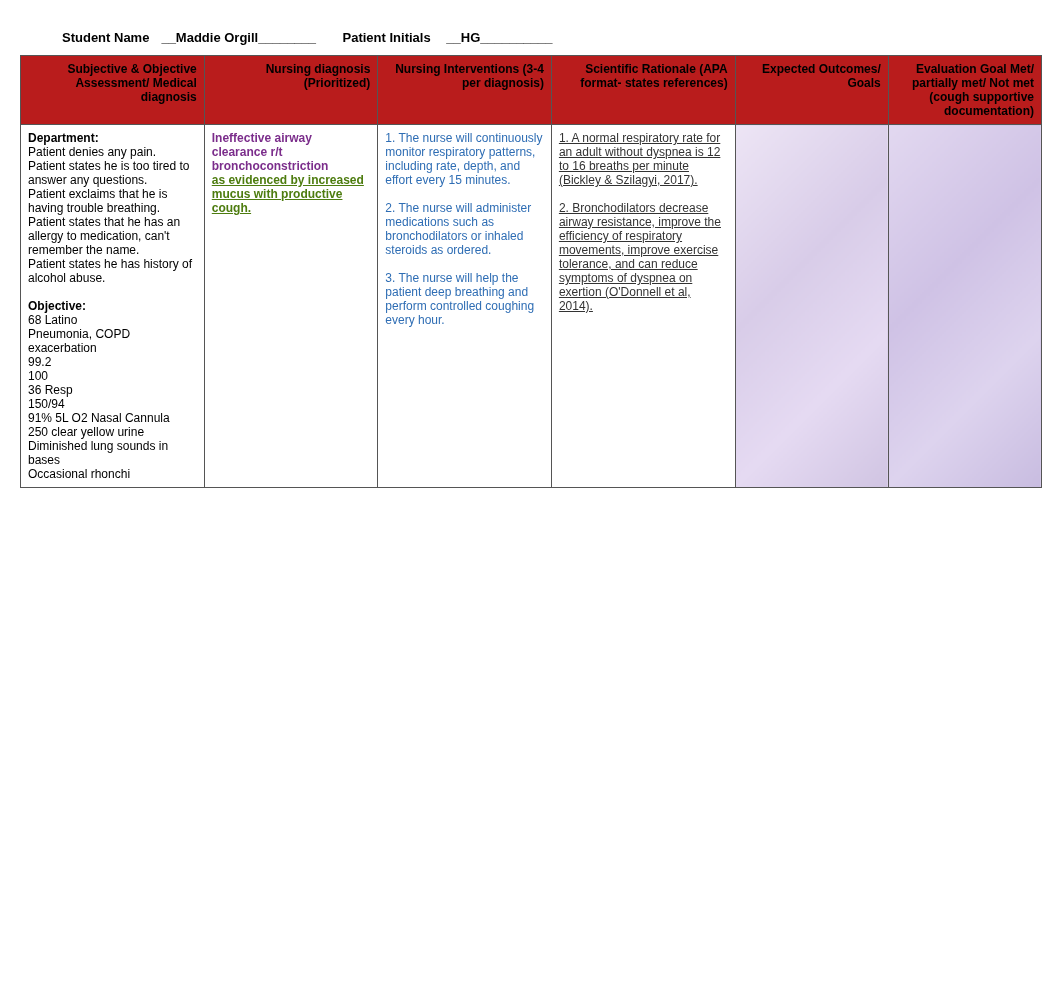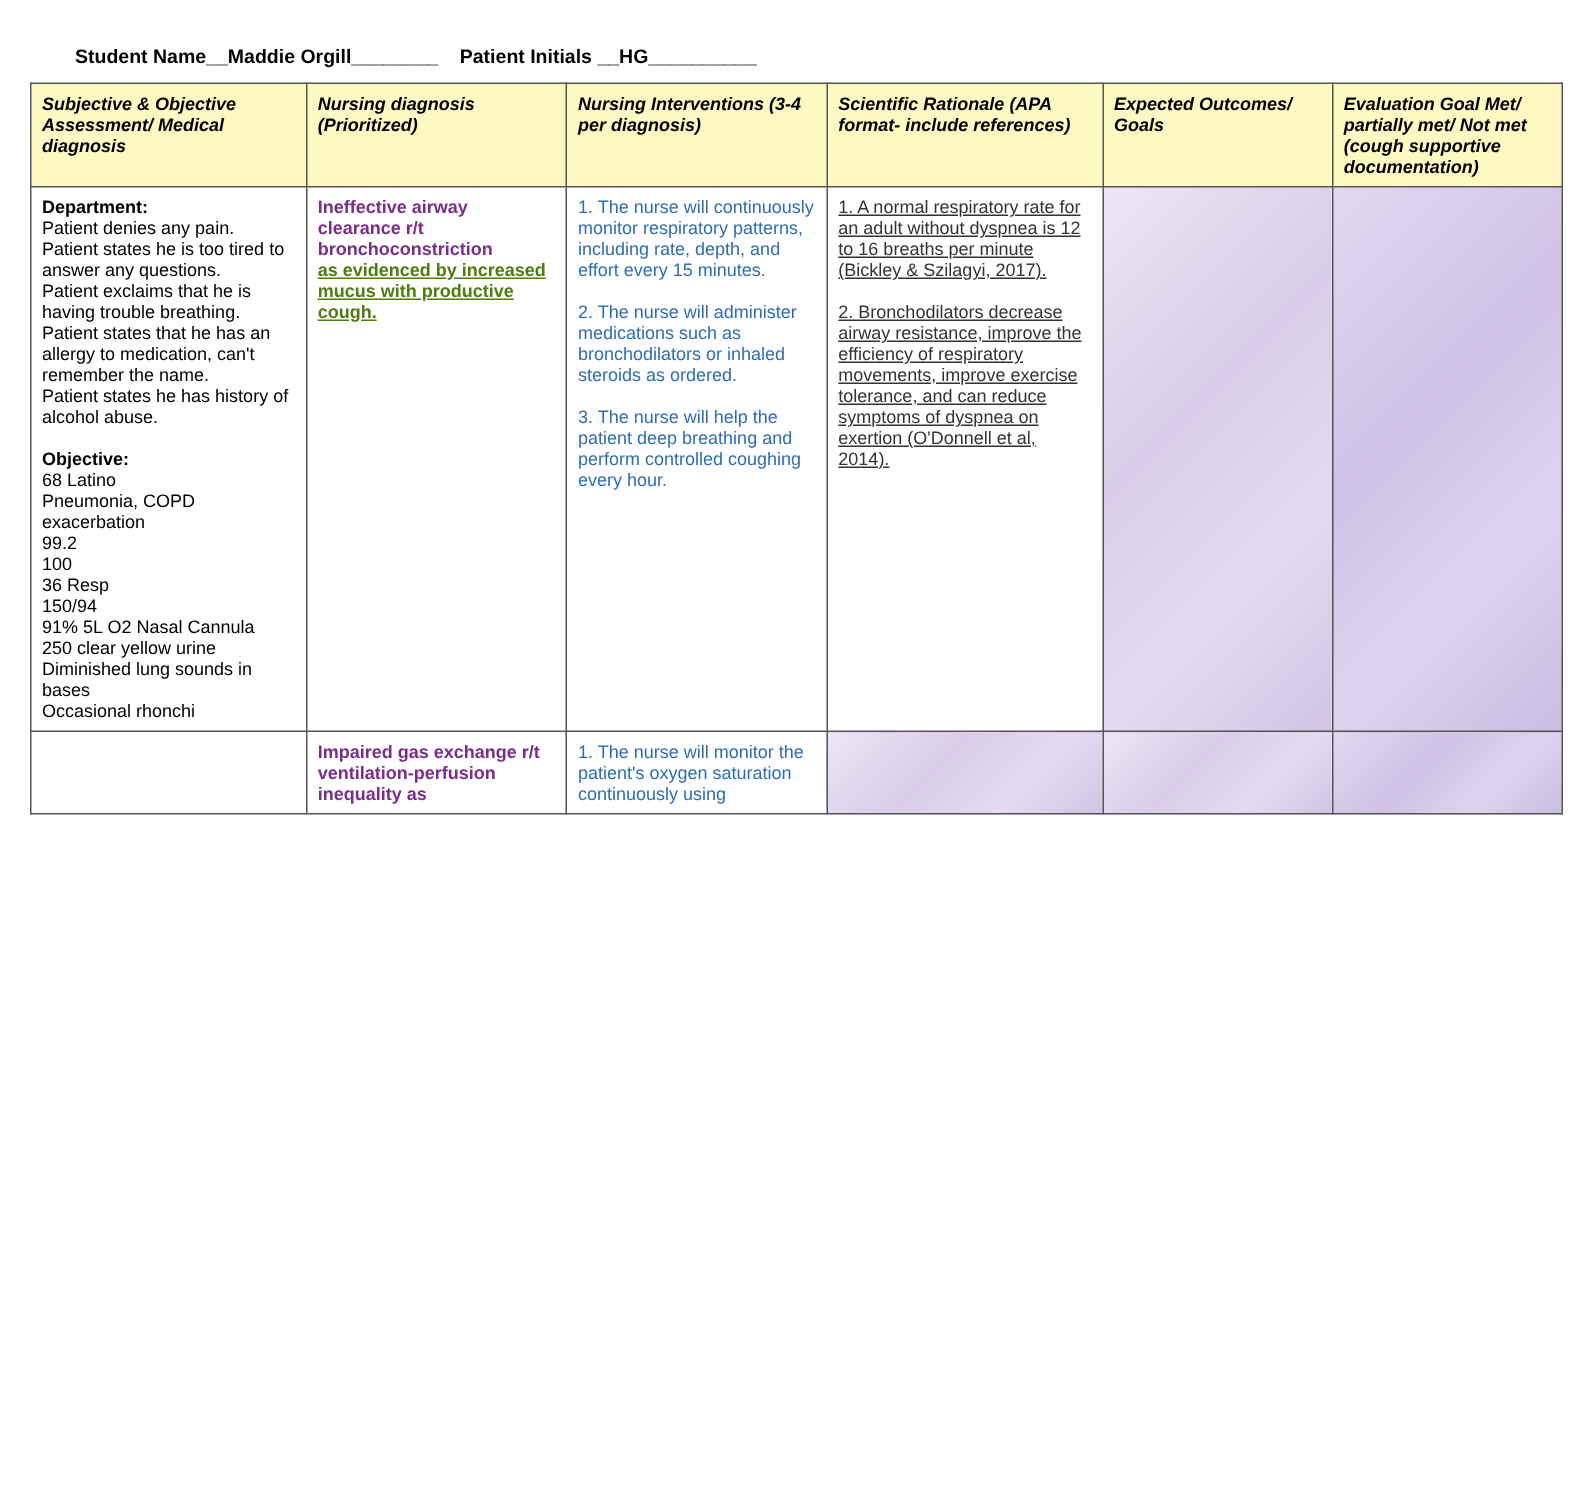--- a/index.html
+++ b/index.html
@@ -17,39 +17,39 @@
       font-weight: bold;
       font-size: 14px;
     }
     .student-info {
       font-size: 13px;
       margin-bottom: 10px;
       padding-left: 30px;
     }
     .student-info span {
       font-weight: bold;
+      margin-left: 12px;
     }
     .underline {
     }
     table {
       width: 100%;
       border-collapse: collapse;
       table-layout: fixed;
     }
     th, td {
       border: 1px solid #555;
       padding: 6px 7px;
       vertical-align: top;
       font-size: 12px;
     }
     th {
-      text-align: left;
+      text-align: right;
       font-weight: bold;
-      background: #fef9c3;
-      font-style: italic;
+      background: #b91c1c;
     }
     .col1 { width: 18%; }
     .col2 { width: 17%; }
     .col3 { width: 17%; }
     .col4 { width: 18%; }
     .col5 { width: 15%; }
     .col6 { width: 15%; }
 
     .subjective-label { font-weight: bold; color: #000; }
     .objective-label { font-weight: bold; color: #000; }
@@ -71,21 +71,21 @@
   <span>Student Name</span><span class="underline">__Maddie Orgill________</span>&nbsp;&nbsp;&nbsp;
   <span>Patient Initials</span>&nbsp;<span class="underline">__HG__________</span>
 </div>
 
 <table>
   <thead>
     <tr>
       <th class="col1">Subjective &amp; Objective Assessment/ Medical diagnosis</th>
       <th class="col2">Nursing diagnosis (Prioritized)</th>
       <th class="col3">Nursing Interventions (3-4 per diagnosis)</th>
-      <th class="col4">Scientific Rationale (APA format- include references)</th>
+      <th class="col4">Scientific Rationale (APA format- states references)</th>
       <th class="col5">Expected Outcomes/ Goals</th>
       <th class="col6">Evaluation Goal Met/ partially met/ Not met (cough supportive documentation)</th>
     </tr>
   </thead>
   <tbody>
 
     <tr>
       <td class="col1">
         <div>
           <span class="subjective-label">Department:</span><br>
@@ -124,28 +124,14 @@
       <td class="col4">
         <span class="scientific-text">
           1. A normal respiratory rate for an adult without dyspnea is 12 to 16 breaths per minute (Bickley &amp; Szilagyi, 2017).<br><br>
           2. Bronchodilators decrease airway resistance, improve the efficiency of respiratory movements, improve exercise tolerance, and can reduce symptoms of dyspnea on exertion (O'Donnell et al, 2014).
         </span>
       </td>
       <td class="col5 blurred" style="min-height:80px;"></td>
       <td class="col6 blurred2" style="min-height:80px;"></td>
     </tr>
 
-    <tr>
-      <td class="col1"></td>
-      <td class="col2">
-        <span class="diagnosis-primary">Impaired gas exchange r/t ventilation-perfusion inequality as</span>
-      </td>
-      <td class="col3">
-        <span class="nursing-text">
-          1. The nurse will monitor the patient's oxygen saturation continuously using
-        </span>
-      </td>
-      <td class="col4 blurred" style="min-height:60px;"></td>
-      <td class="col5 blurred" style="min-height:60px;"></td>
-      <td class="col6 blurred2" style="min-height:60px;"></td>
-    </tr>
   </tbody>
 </table>
 
 </body></html>

